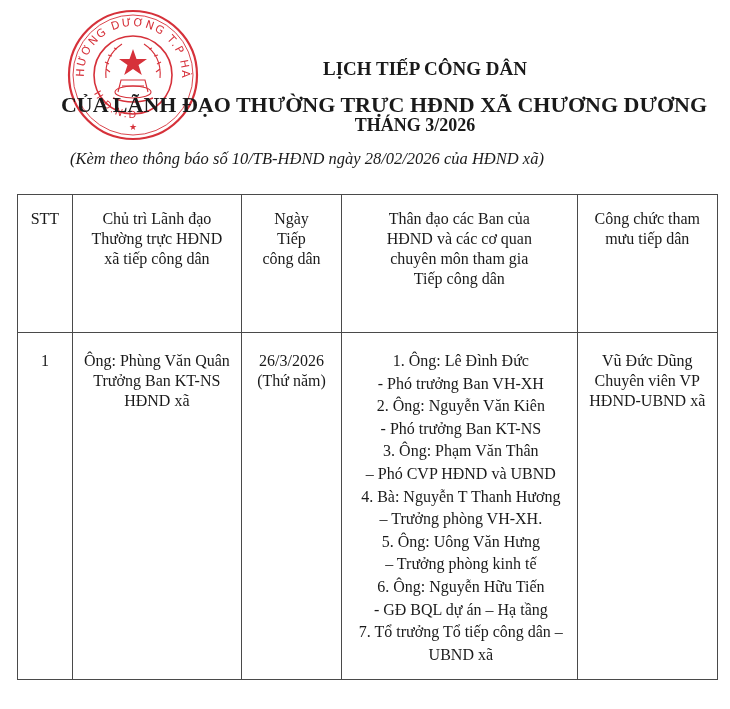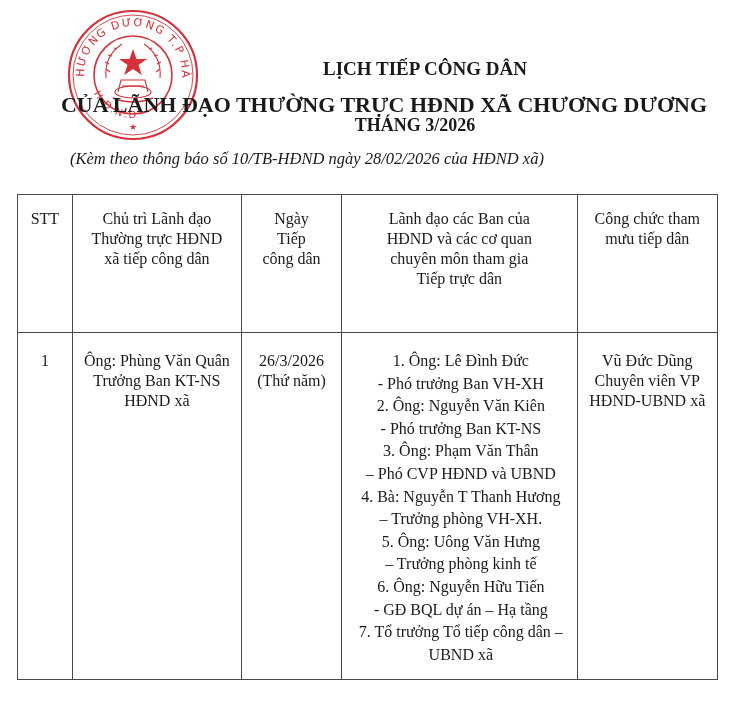--- a/index.html
+++ b/index.html
@@ -73,24 +73,24 @@
         <span class="blk">Chủ trì Lãnh đạo</span>
         <span class="blk">Thường trực HĐND</span>
         <span class="blk">xã tiếp công dân</span>
       </th>
       <th class="c-date">
         <span class="blk">Ngày</span>
         <span class="blk">Tiếp</span>
         <span class="blk">công dân</span>
       </th>
       <th class="c-mem">
-        <span class="blk">Lãnh đạo các Ban của</span>
+        <span class="blk">Thân đạo các Ban của</span>
         <span class="blk">HĐND và các cơ quan</span>
         <span class="blk">chuyên môn tham gia</span>
-        <span class="blk">Tiếp trực dân</span>
+        <span class="blk">Tiếp công dân</span>
       </th>
       <th class="c-staff">
         <span class="blk">Công chức tham</span>
         <span class="blk">mưu tiếp dân</span>
       </th>
     </tr>
   </thead>
   <tbody>
     <tr>
       <td class="center">1</td>

